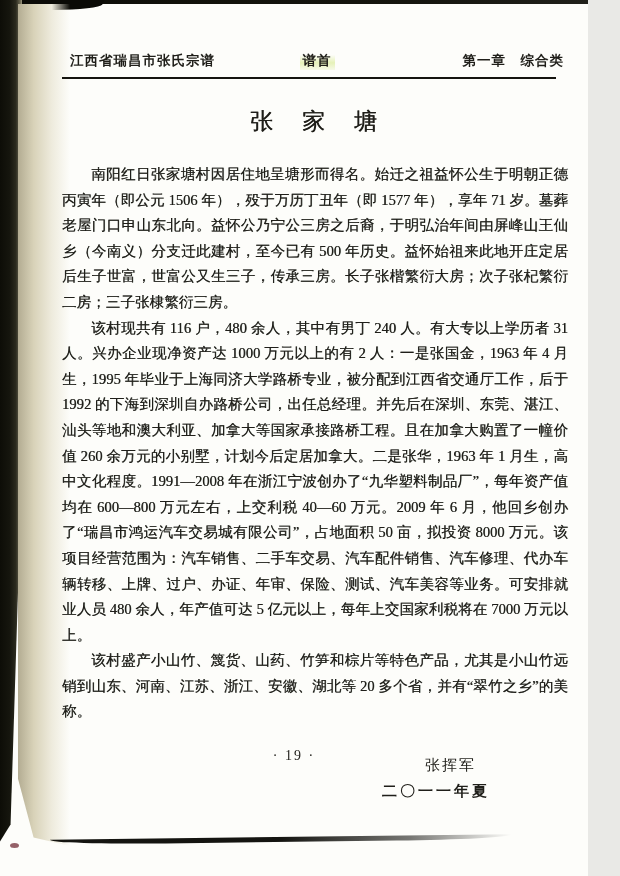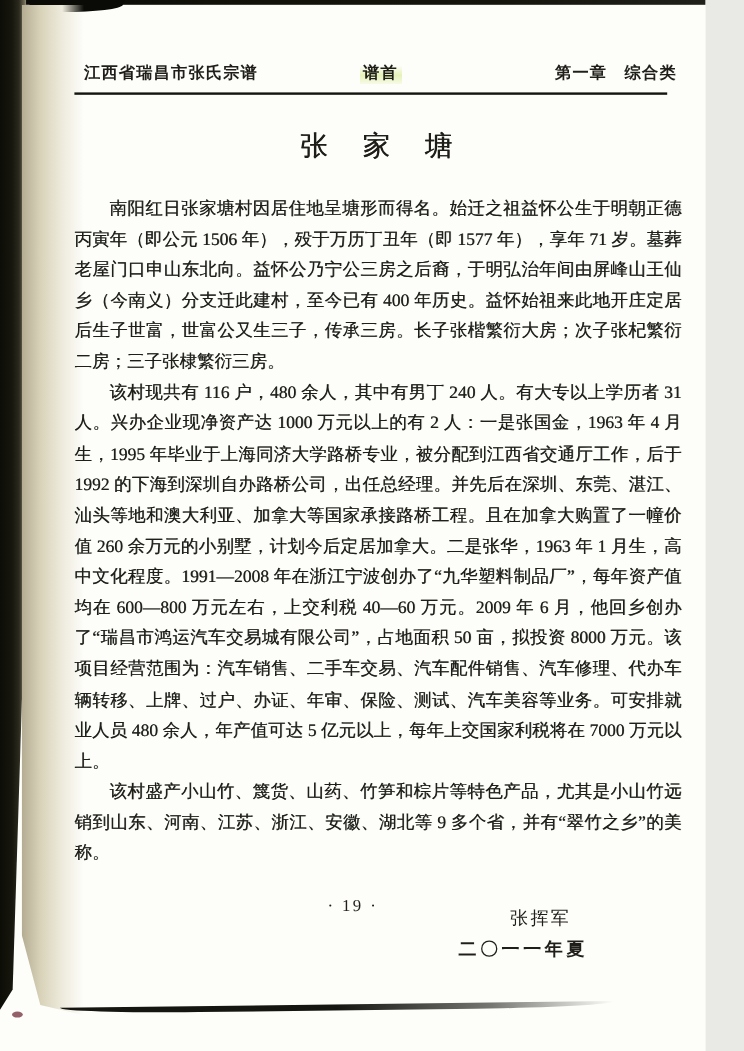--- a/index.html
+++ b/index.html
@@ -105,23 +105,23 @@
 
     <div class="hdr">
       <span class="l">江西省瑞昌市张氏宗谱</span>
       <span class="c">谱首</span>
       <span class="r">第一章　综合类</span>
     </div>
     <div class="rule"></div>
 
     <h1 class="title">张　家　塘</h1>
 
-    <p class="para">南阳红日张家塘村因居住地呈塘形而得名。始迁之祖益怀公生于明朝正德丙寅年（即公元 1506 年），殁于万历丁丑年（即 1577 年），享年 71 岁。墓葬老屋门口申山东北向。益怀公乃宁公三房之后裔，于明弘治年间由屏峰山王仙乡（今南义）分支迁此建村，至今已有 400 年历史。益怀始祖来此地开庄定居后生子世富，世富公又生三子，传承三房。长子张楷繁衍大房；次子张杞繁衍二房；三子张棣繁衍三房。</p>
+    <p class="para">南阳红日张家塘村因居住地呈塘形而得名。始迁之祖益怀公生于明朝正德丙寅年（即公元 1506 年），殁于万历丁丑年（即 1577 年），享年 71 岁。墓葬老屋门口申山东北向。益怀公乃宁公三房之后裔，于明弘治年间由屏峰山王仙乡（今南义）分支迁此建村，至今已有 500 年历史。益怀始祖来此地开庄定居后生子世富，世富公又生三子，传承三房。长子张楷繁衍大房；次子张杞繁衍二房；三子张棣繁衍三房。</p>
     <p class="para">该村现共有 116 户，480 余人，其中有男丁 240 人。有大专以上学历者 31 人。兴办企业现净资产达 1000 万元以上的有 2 人：一是张国金，1963 年 4 月生，1995 年毕业于上海同济大学路桥专业，被分配到江西省交通厅工作，后于 1992 的下海到深圳自办路桥公司，出任总经理。并先后在深圳、东莞、湛江、汕头等地和澳大利亚、加拿大等国家承接路桥工程。且在加拿大购置了一幢价值 260 余万元的小别墅，计划今后定居加拿大。二是张华，1963 年 1 月生，高中文化程度。1991—2008 年在浙江宁波创办了“九华塑料制品厂”，每年资产值均在 600—800 万元左右，上交利税 40—60 万元。2009 年 6 月，他回乡创办了“瑞昌市鸿运汽车交易城有限公司”，占地面积 50 亩，拟投资 8000 万元。该项目经营范围为：汽车销售、二手车交易、汽车配件销售、汽车修理、代办车辆转移、上牌、过户、办证、年审、保险、测试、汽车美容等业务。可安排就业人员 480 余人，年产值可达 5 亿元以上，每年上交国家利税将在 7000 万元以上。</p>
-    <p class="para">该村盛产小山竹、篾货、山药、竹笋和棕片等特色产品，尤其是小山竹远销到山东、河南、江苏、浙江、安徽、湖北等 9 多个省，并有“翠竹之乡”的美称。</p>
+    <p class="para">该村盛产小山竹、篾货、山药、竹笋和棕片等特色产品，尤其是小山竹远销到山东、河南、江苏、浙江、安徽、湖北等 20 多个省，并有“翠竹之乡”的美称。</p>
 
     <div class="sig">
       <div class="name">张挥军</div>
       <div class="date">二〇一一年夏</div>
     </div>
 
   </div>
 
   <div class="pagenum">· 19 ·</div>
 

